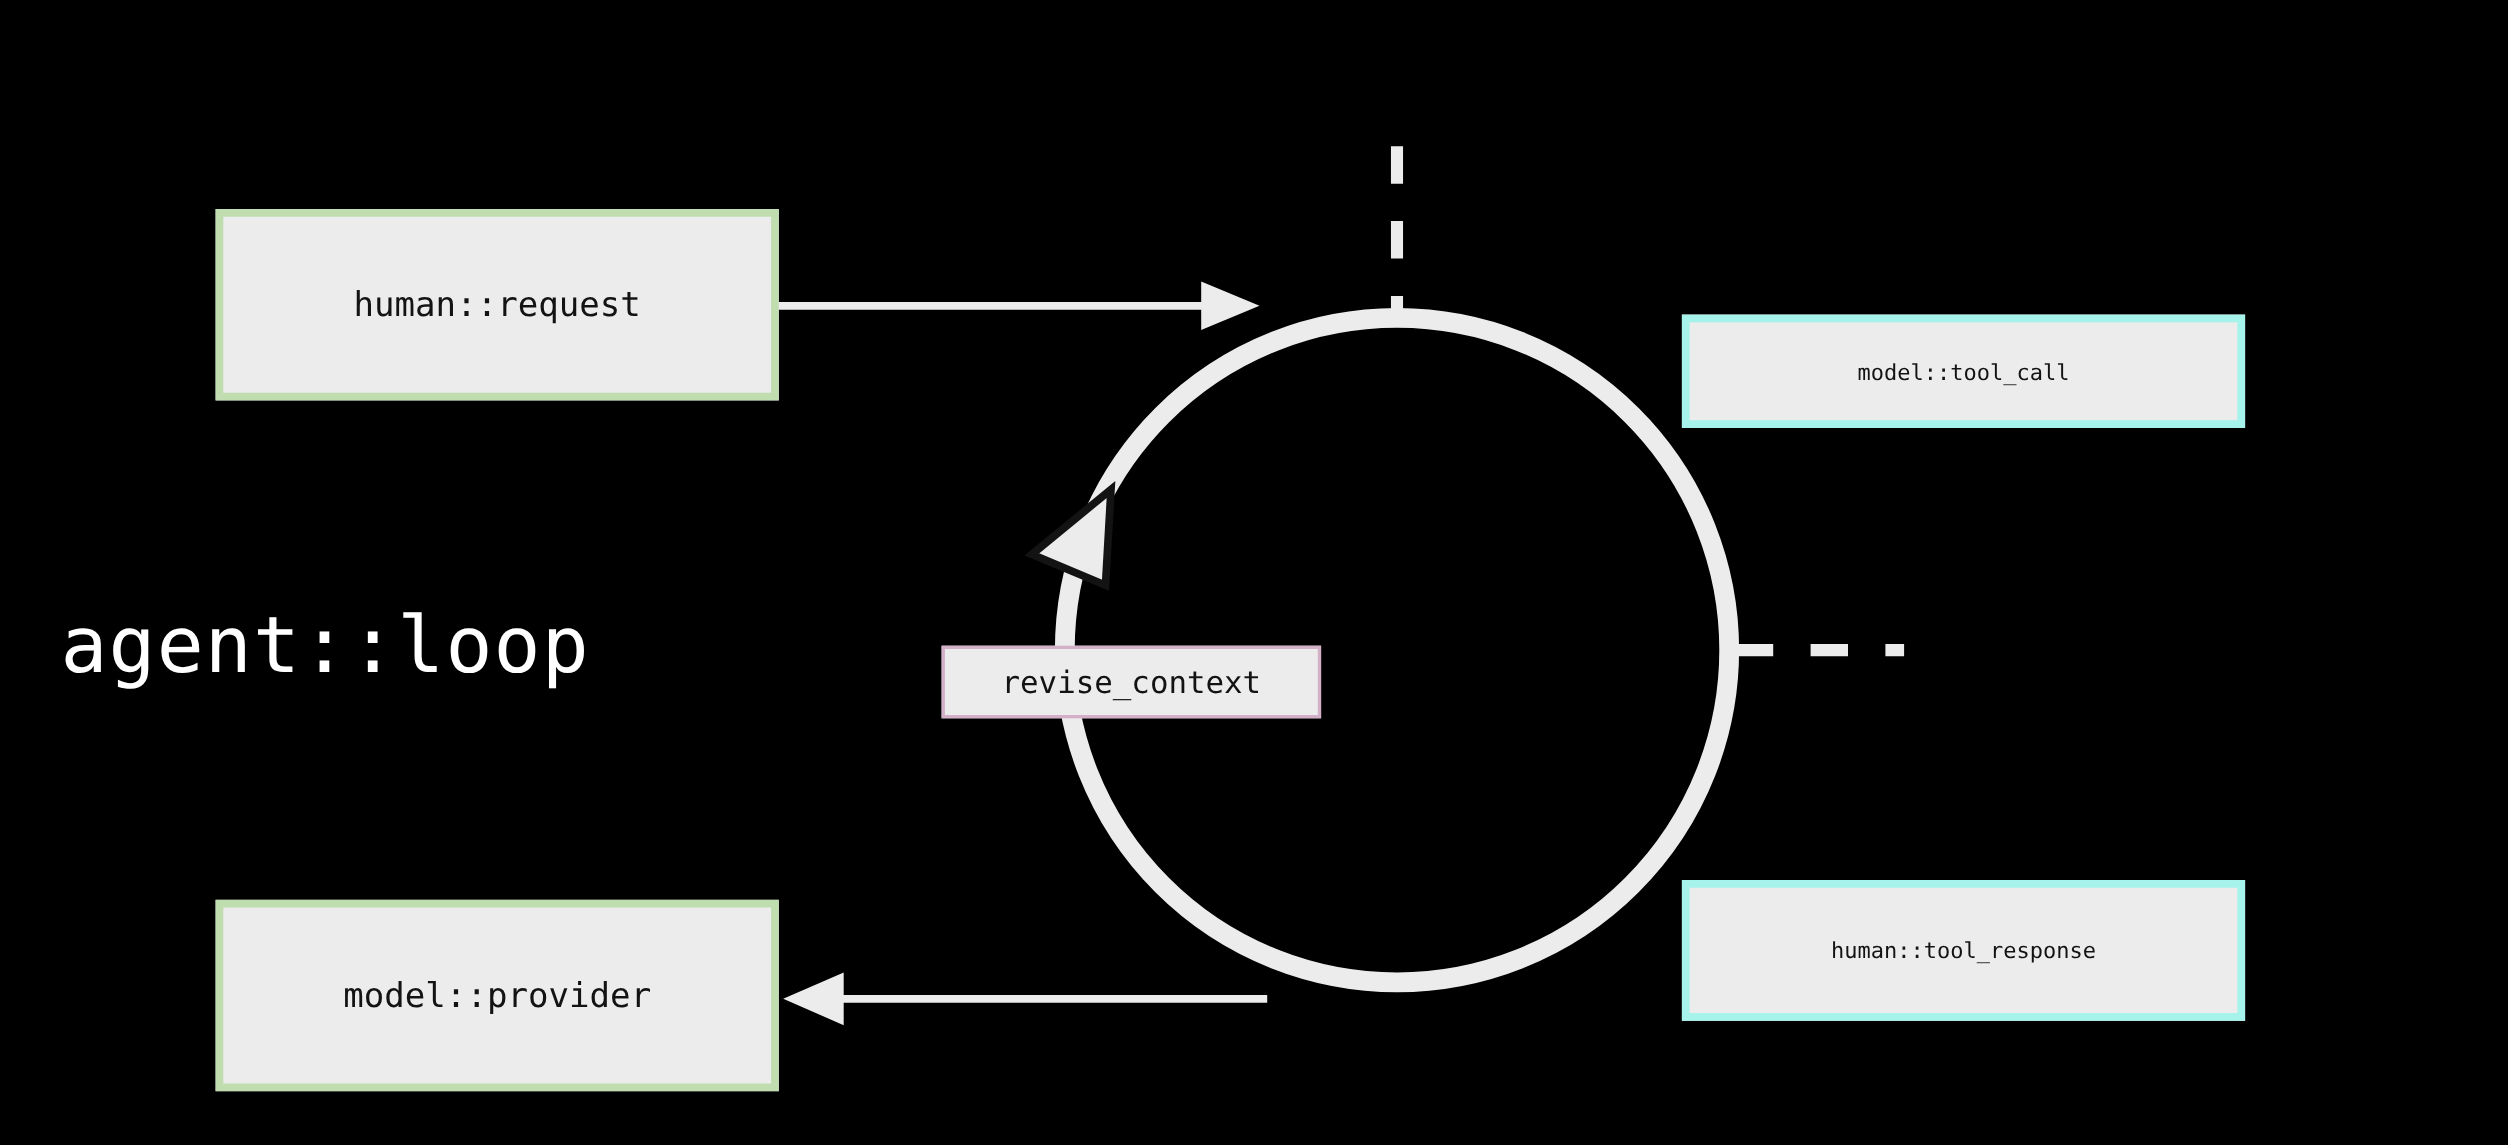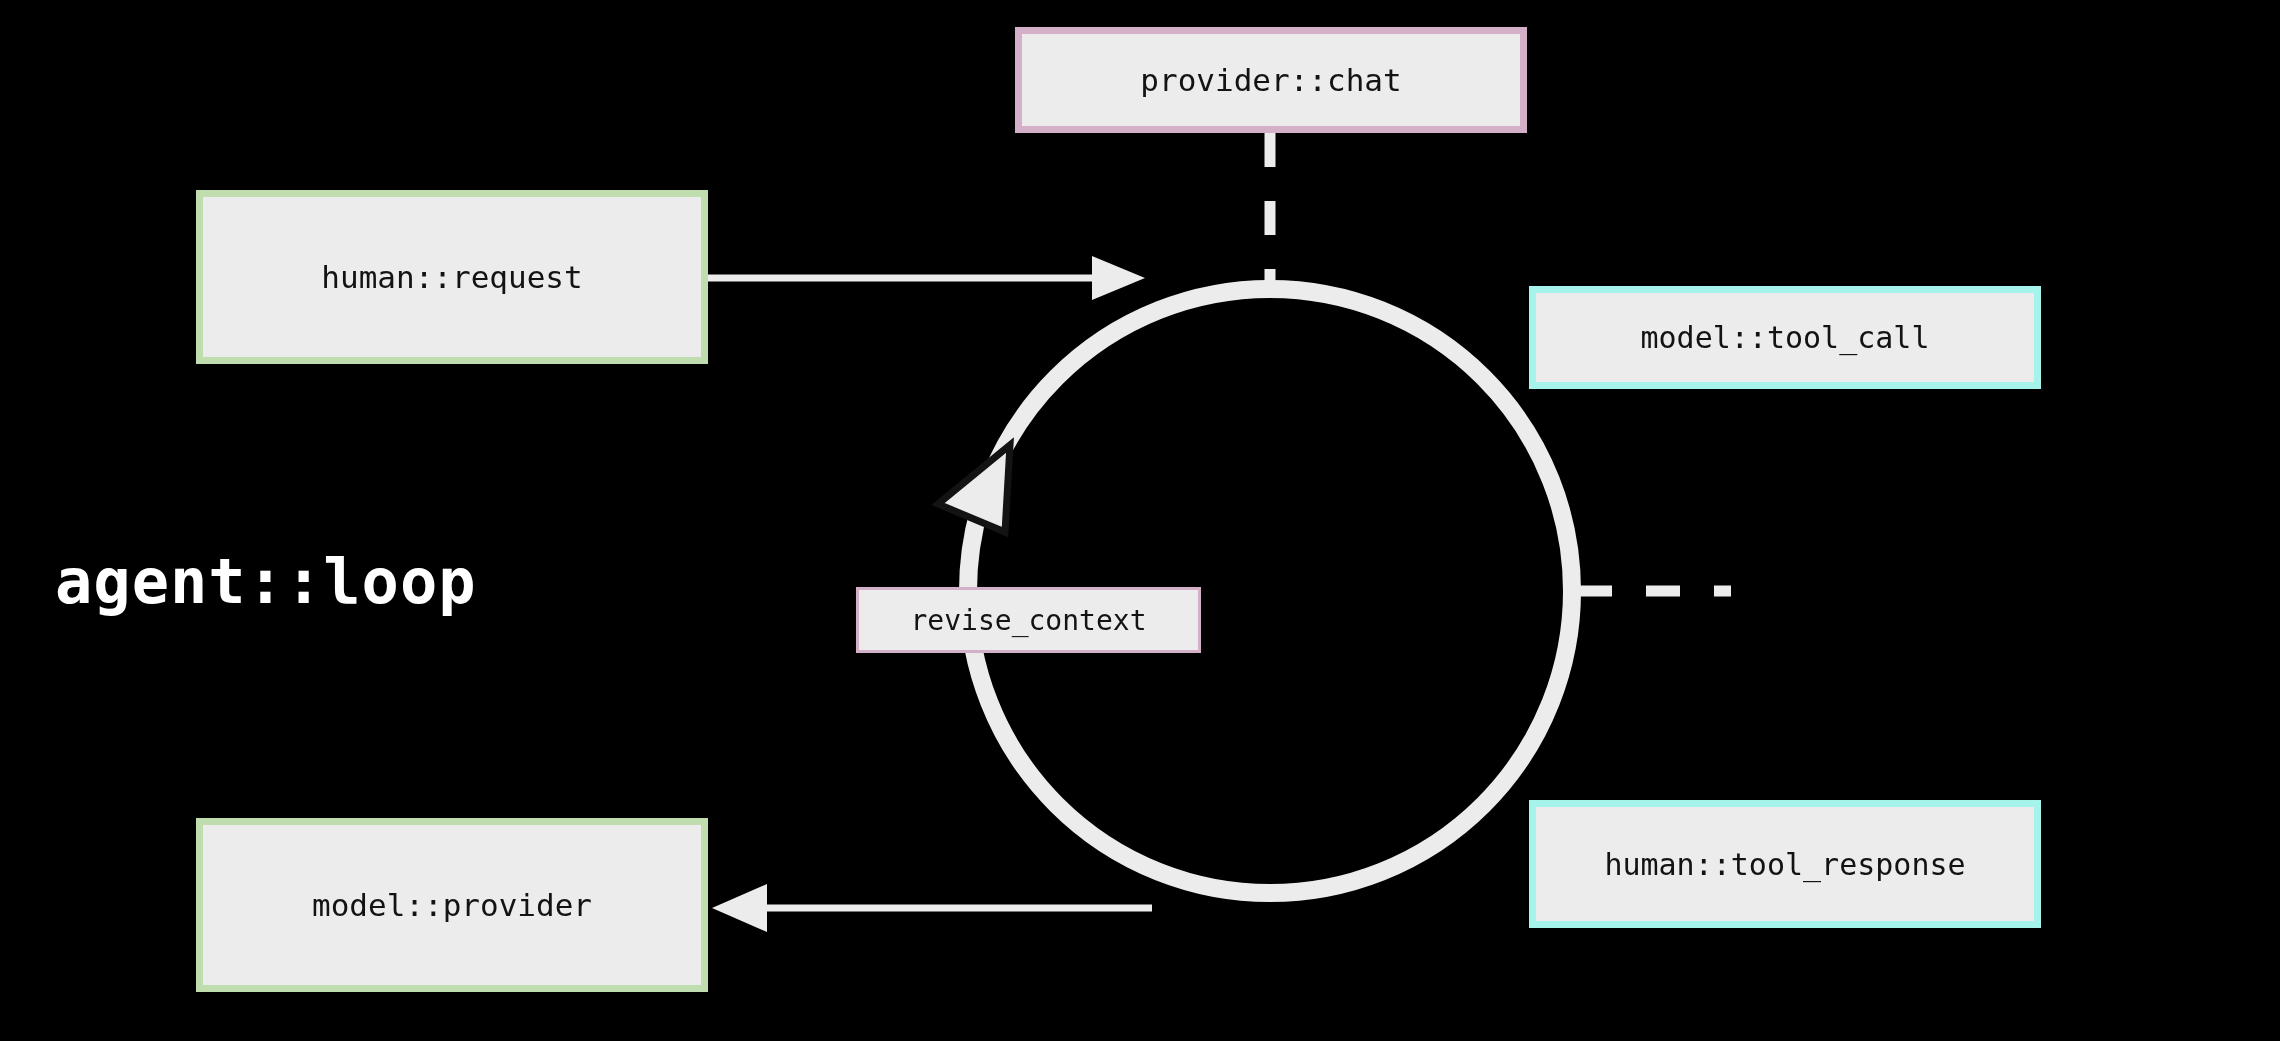--- a/index.html
+++ b/index.html
@@ -33,31 +33,30 @@
     font-family: "DejaVu Sans Mono", "Liberation Mono", monospace;
     letter-spacing: 0px;
     white-space: nowrap;
   }
   .node-green  { border: 7px solid #BFDDAF; }
   .node-pink   { border: 7px solid #D3AFC8; }
   .node-cyan   { border: 7px solid #A5F3EA; }
   .node-thin-pink { border: 3px solid #D3AFC8; }
 
   .node-big { font-size: 31px; }
-  .node-mid { font-size: 30px; }
+  .node-mid { font-size: 20px; }
   .node-small { font-size: 28px; }
 
   .title {
     position: absolute;
     color: #FFFFFF;
     font-family: "DejaVu Sans Mono", "Liberation Mono", monospace;
-    font-size: 62px;
+    font-size: 71px;
     letter-spacing: 1px;
     white-space: nowrap;
-    font-weight: bold;
   }
 </style>
 </head>
 <body>
 
 <div id="stage">
 
   <svg id="diagram-svg" viewBox="0 0 2280 1041">
 
     <circle cx="1270" cy="591" r="302" fill="none" stroke="#ECECEC" stroke-width="18"></circle>
@@ -70,23 +69,20 @@
 
     <line x1="707" y1="278" x2="1105" y2="278" stroke="#ECECEC" stroke-width="7"></line>
     <polygon points="1145,278 1092,256 1092,300" fill="#ECECEC"></polygon>
 
     <line x1="1152" y1="908" x2="755" y2="908" stroke="#ECECEC" stroke-width="7"></line>
     <polygon points="712,908 767,884 767,932" fill="#ECECEC"></polygon>
   </svg>
 
   <div class="title" style="left:55px; top:545px;">agent::loop</div>
 
-  <div class="node node-pink node-big" style="left:1015px; top:27px; width:512px; height:106px;">
-    <span>provider::chat</span>
-  </div>
 
   <div class="node node-green node-big" style="left:196px; top:190px; width:512px; height:174px;">
     <span>human::request</span>
   </div>
 
   <div class="node node-cyan node-mid" style="left:1529px; top:286px; width:512px; height:103px;">
     <span>model::tool_call</span>
   </div>
 
 

